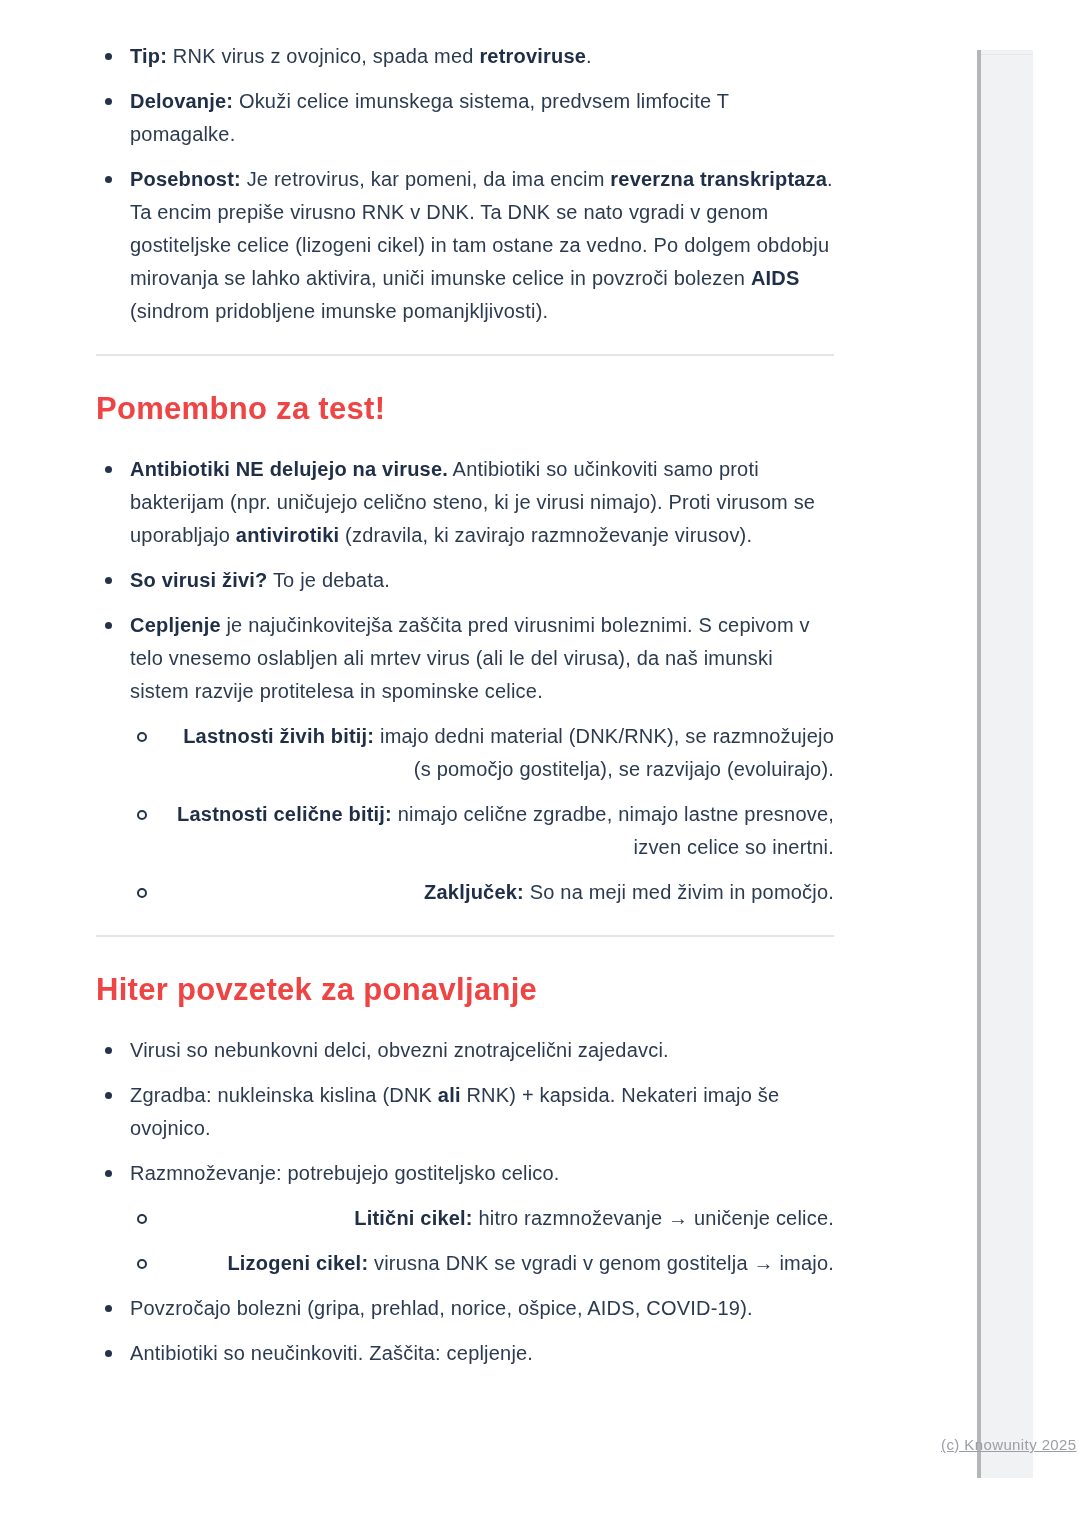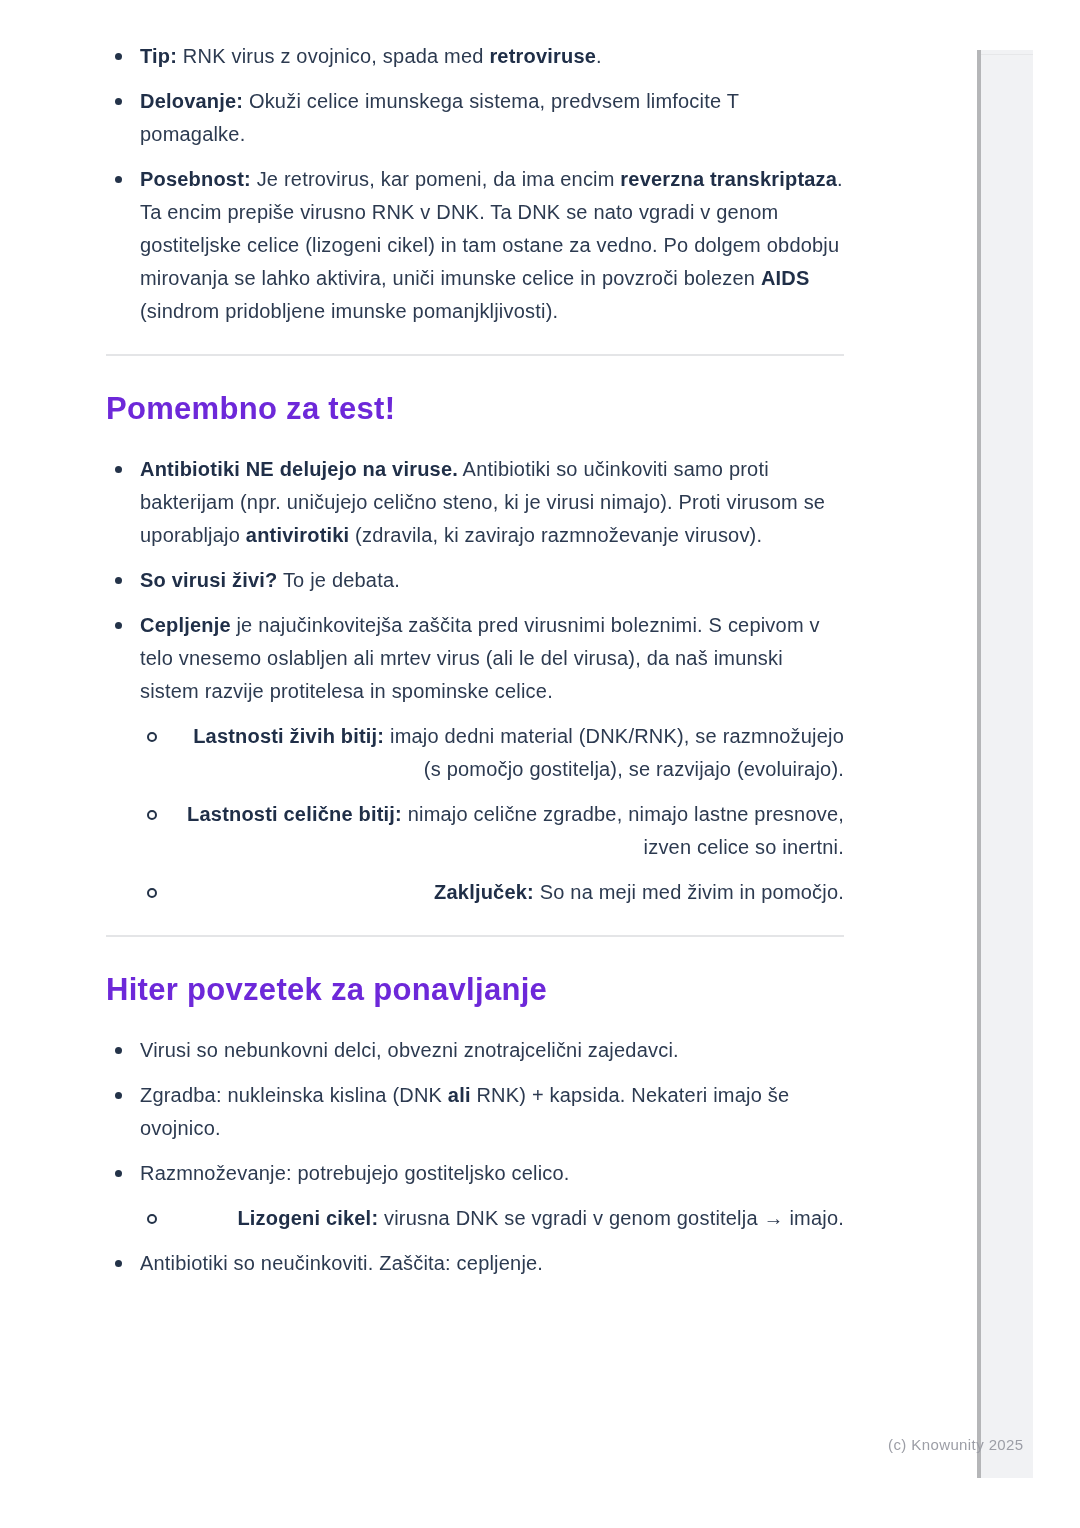--- a/index.html
+++ b/index.html
@@ -5,21 +5,21 @@
   html, body { margin: 0; padding: 0; }
   body {
     width: 1080px; height: 1528px;
     background: #ffffff;
     font-family: "Liberation Sans", sans-serif;
     position: relative;
     overflow: hidden;
   }
   .content {
     position: absolute;
-    left: 106px; top: 40px;
+    left: 96px; top: 40px;
     width: 738px;
   }
   ul.blist { list-style: none; margin: 0; padding: 0; }
   .li {
     position: relative;
     padding-left: 34px;
     margin-bottom: 12px;
     font-size: 20px;
     line-height: 33px;
     letter-spacing: 0.2px;
@@ -35,21 +35,21 @@
     position: absolute; left: 7px; top: 12px;
     width: 6px; height: 6px; border-radius: 50%;
     border: 2px solid #243349;
     background: transparent;
   }
   .li b { color: #202f48; font-weight: 700; }
   h2.sec-heading {
     font-size: 31px;
     line-height: 37px;
     font-weight: 700;
-    color: #6d28d9;
+    color: #ef4444;
     letter-spacing: 0.3px;
     margin: 34px 0 26px 0;
   }
   .divider {
     border: none;
     border-top: 2px solid #e4e5e7;
     margin: 26px 0 0 0;
   }
   .page-edge {
     position: absolute;
@@ -60,26 +60,27 @@
     box-sizing: border-box;
   }
   .page-edge::before {
     content: "";
     position: absolute; left: 0; right: 0; top: 4px;
     border-top: 1px solid #e6e7e9;
   }
   .watermark {
     position: absolute;
     top: 1436px;
-    left: 888px;
+    left: 941px;
     font-size: 15px;
     letter-spacing: 0.4px;
     color: #9c9ea6;
     z-index: 2;
     white-space: nowrap;
+    text-decoration: underline;
   }
 </style>
 </head>
 <body>
 
 <main class="content">
     <ul class="blist">
       <li class="li"><span class="dot"></span><b>Tip:</b><span> RNK virus z ovojnico, spada med </span><b>retroviruse</b><span>.</span></li>
       <li class="li"><span class="dot"></span><b>Delovanje:</b><span> Okuži celice imunskega sistema, predvsem limfocite T pomagalke.</span></li>
       <li class="li"><span class="dot"></span><b>Posebnost:</b><span> Je retrovirus, kar pomeni, da ima encim </span><b>reverzna transkriptaza</b><span>. Ta encim prepiše virusno RNK v DNK. Ta DNK se nato vgradi v genom gostiteljske celice (lizogeni cikel) in tam ostane za vedno. Po dolgem obdobju mirovanja se lahko aktivira, uniči imunske celice in povzroči bolezen </span><b>AIDS</b><span> (sindrom pridobljene imunske pomanjkljivosti).</span></li>
@@ -93,20 +94,22 @@
       <li class="li sub"><span class="ring"></span><b>Lastnosti živih bitij:</b><span> imajo dedni material (DNK/RNK), se razmnožujejo (s pomočjo gostitelja), se razvijajo (evoluirajo).</span></li>
       <li class="li sub"><span class="ring"></span><b>Lastnosti celične bitij:</b><span> nimajo celične zgradbe, nimajo lastne presnove, izven celice so inertni.</span></li>
       <li class="li sub"><span class="ring"></span><b>Zaključek:</b><span> So na meji med živim in pomočjo.</span></li>
     </ul>
     <hr class="divider">
     <h2 class="sec-heading">Hiter povzetek za ponavljanje</h2>
     <ul class="blist">
       <li class="li"><span class="dot"></span><span>Virusi so nebunkovni delci, obvezni znotrajcelični zajedavci.</span></li>
       <li class="li"><span class="dot"></span><span>Zgradba: nukleinska kislina (DNK </span><b>ali</b><span> RNK) + kapsida. Nekateri imajo še ovojnico.</span></li>
       <li class="li"><span class="dot"></span><span>Razmnoževanje: potrebujejo gostiteljsko celico.</span></li>
+      <li class="li sub"><span class="ring"></span><b>Litični cikel:</b><span> hitro razmnoževanje → uničenje celice.</span></li>
       <li class="li sub"><span class="ring"></span><b>Lizogeni cikel:</b><span> virusna DNK se vgradi v genom gostitelja → imajo.</span></li>
+      <li class="li"><span class="dot"></span><span>Povzročajo bolezni (gripa, prehlad, norice, ošpice, AIDS, COVID-19).</span></li>
       <li class="li"><span class="dot"></span><span>Antibiotiki so neučinkoviti. Zaščita: cepljenje.</span></li>
     </ul>
   </main>
 
 <div class="page-edge"></div>
 
 <div class="watermark">(c) Knowunity 2025</div>
 
 </body></html>

